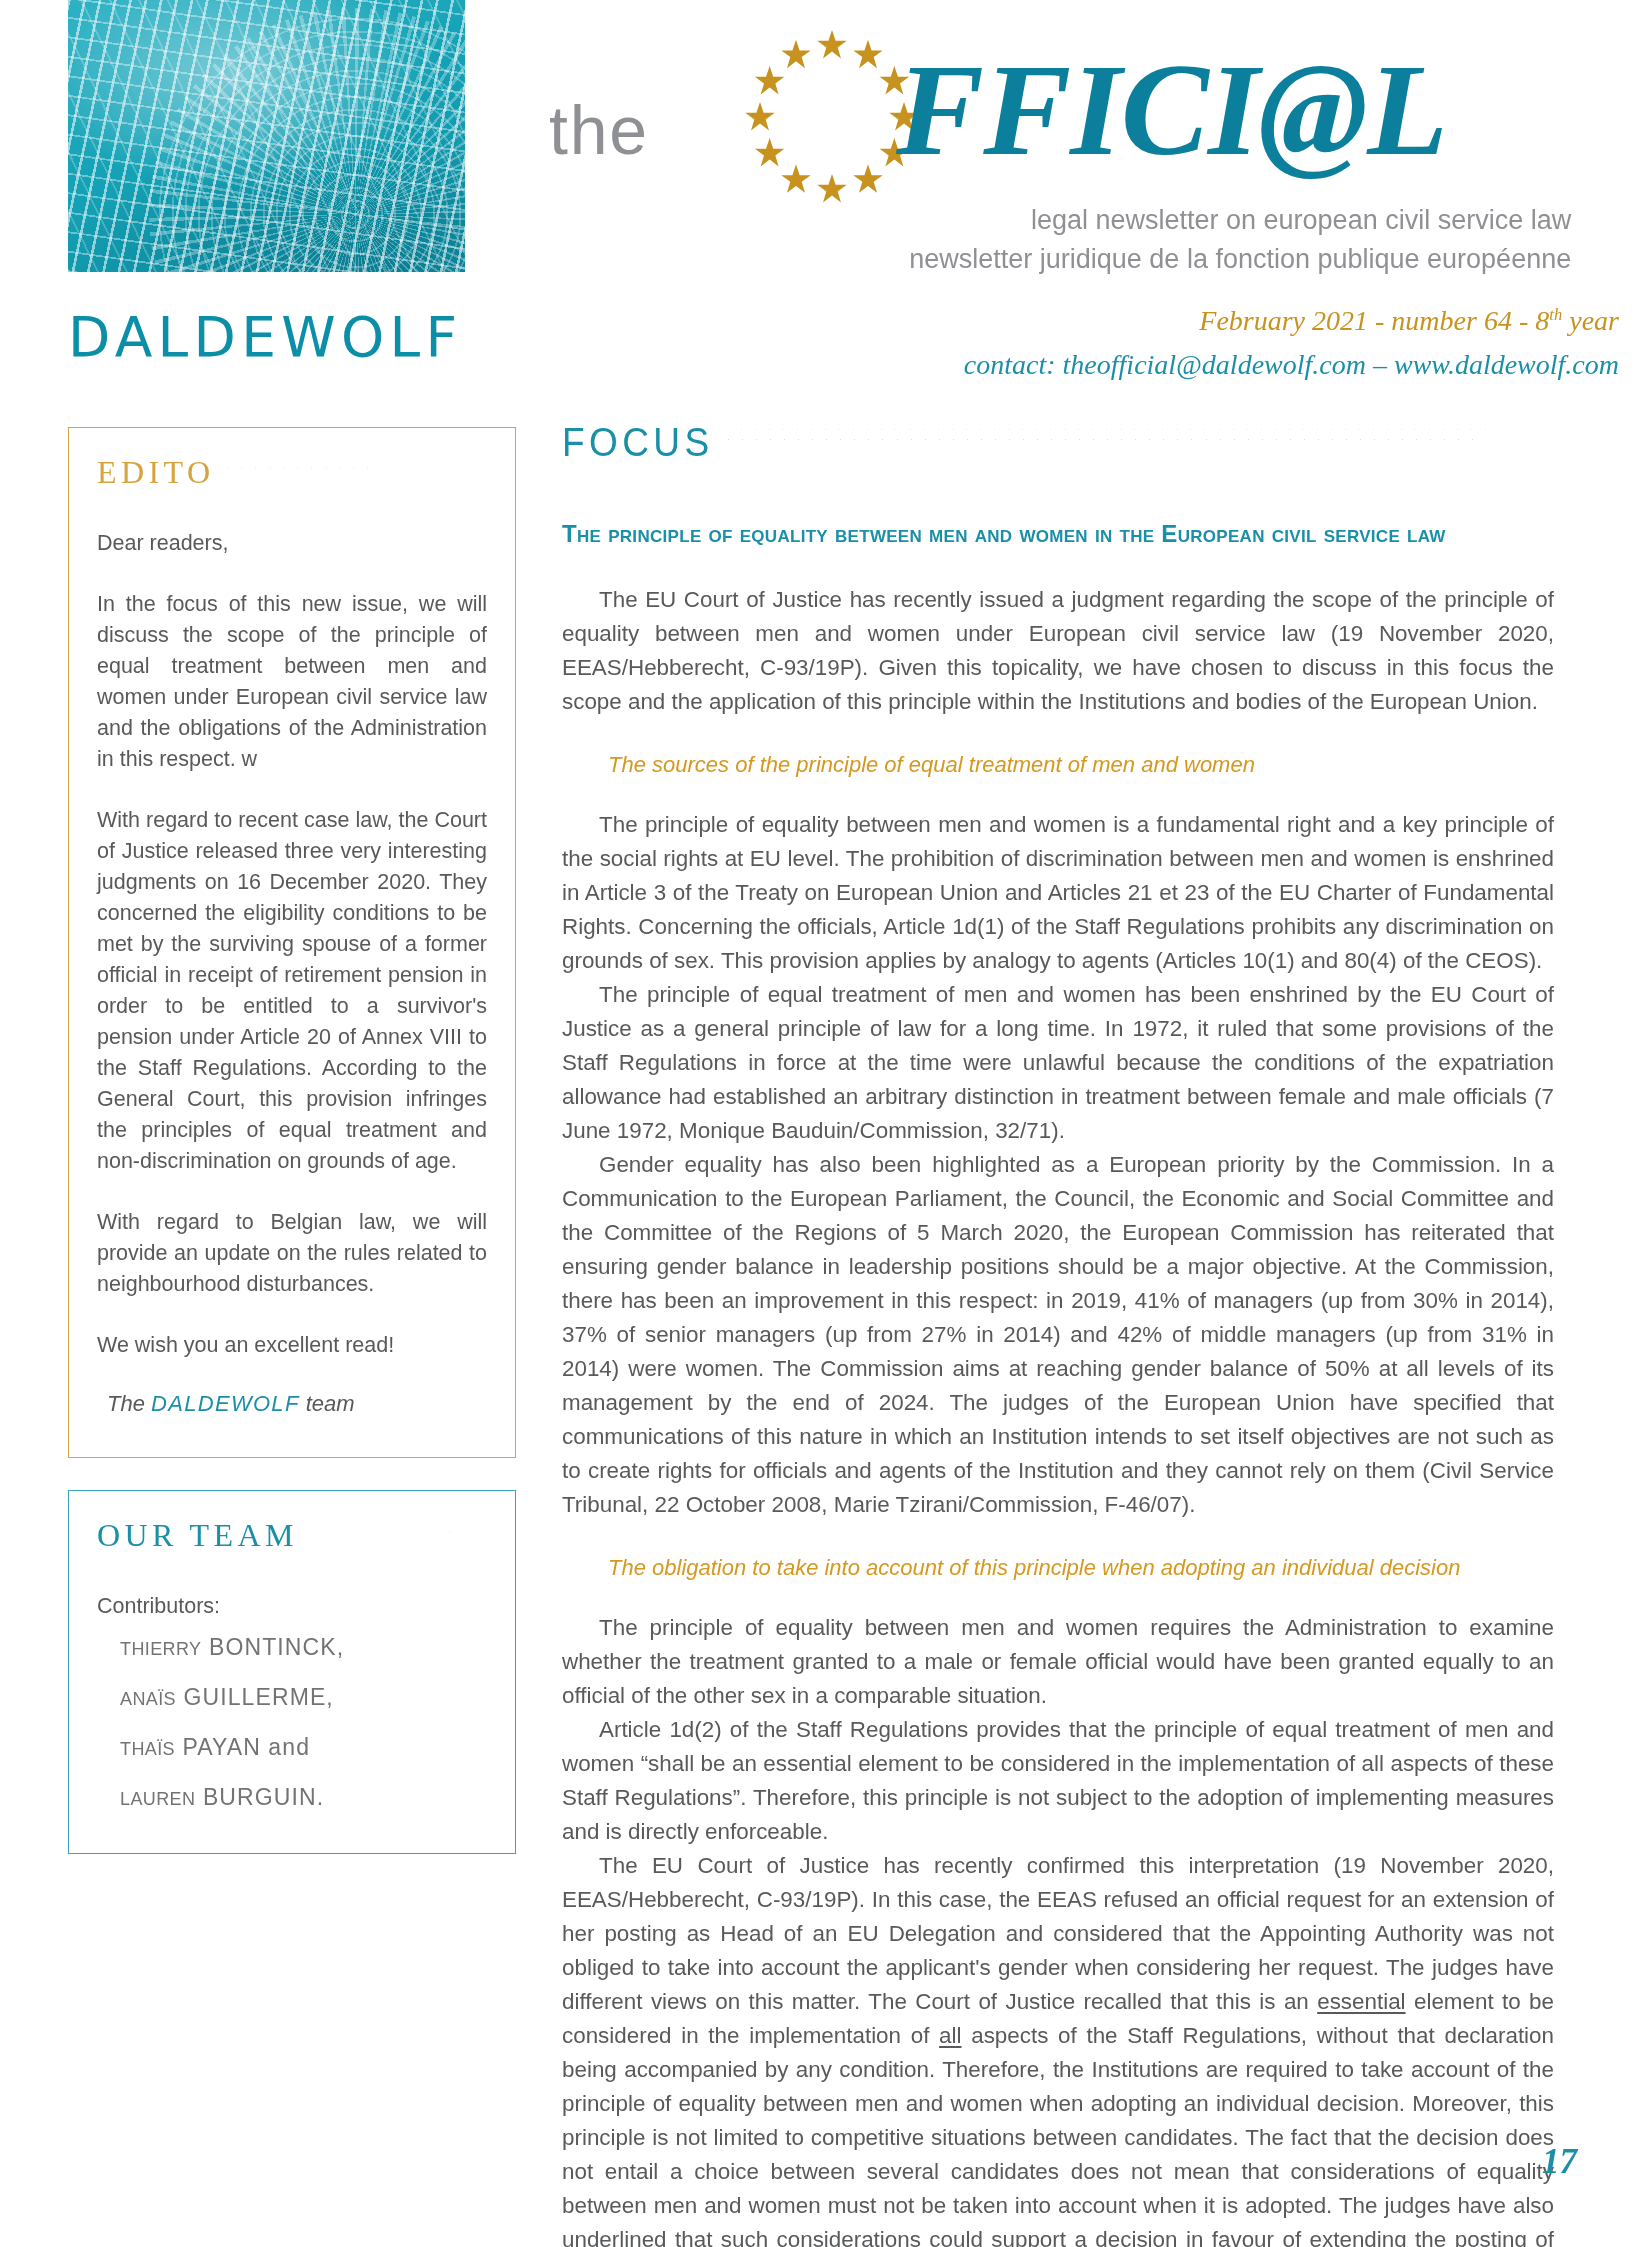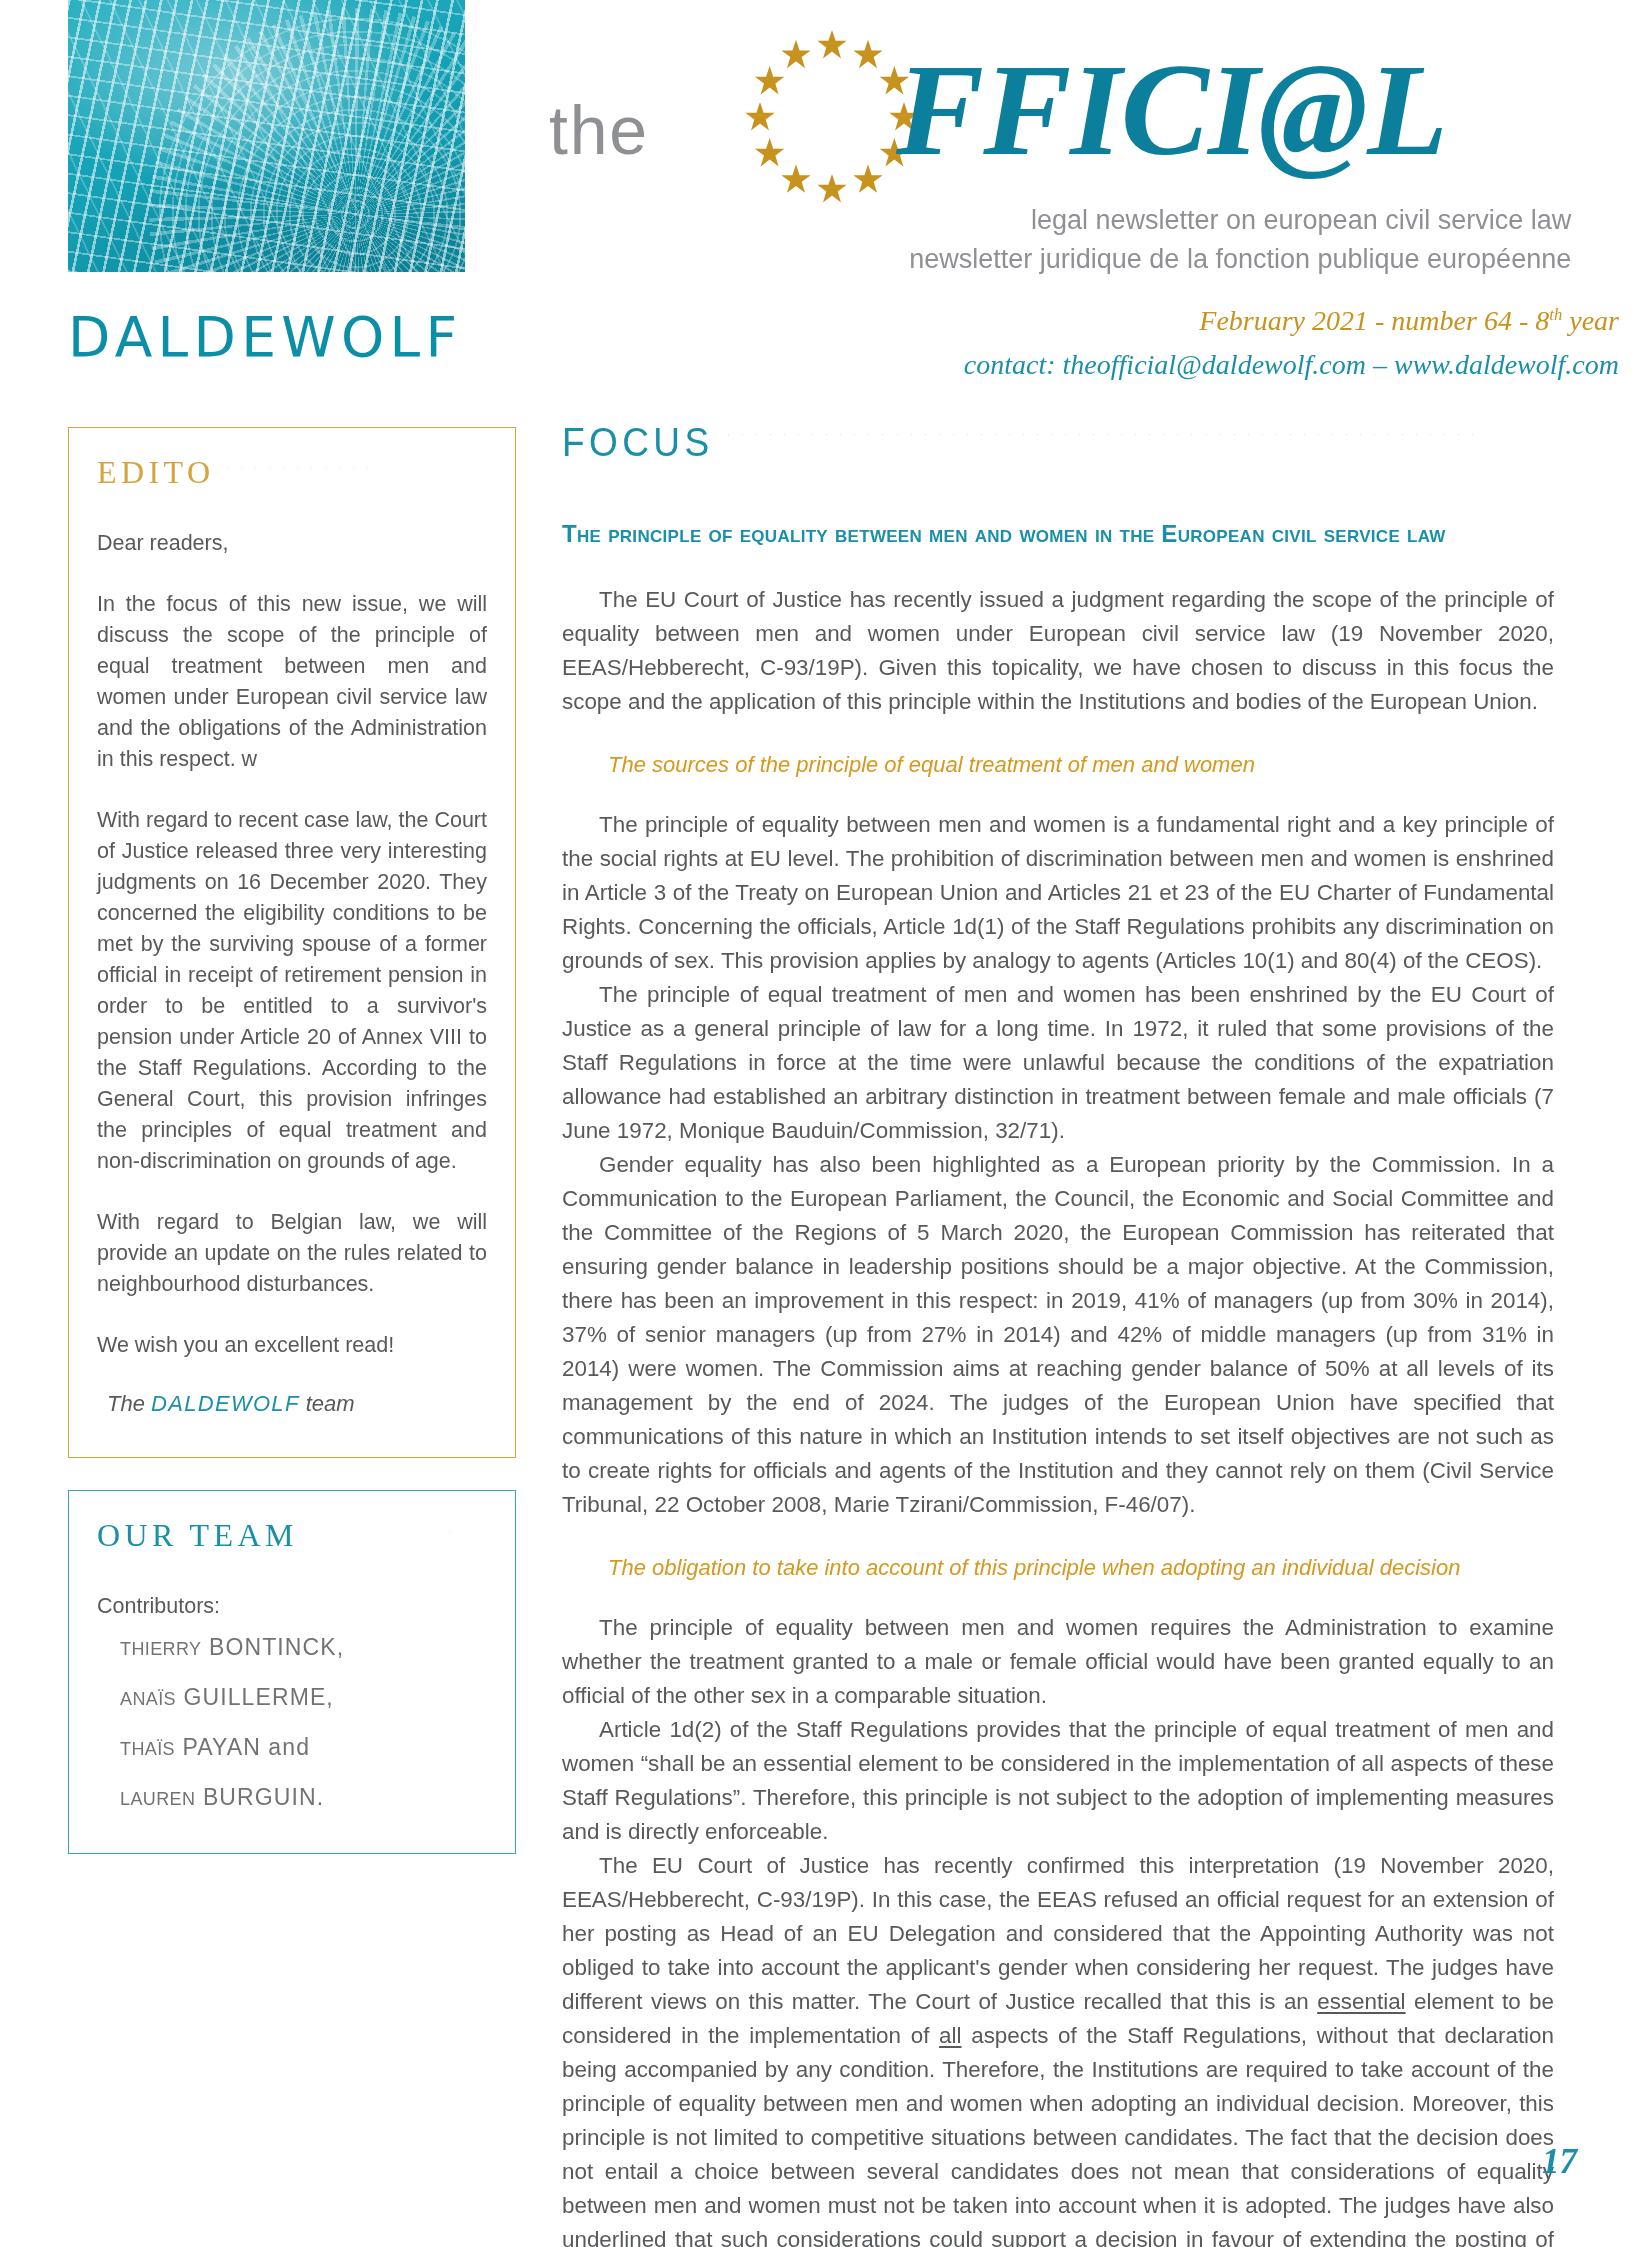--- a/index.html
+++ b/index.html
@@ -128,21 +128,21 @@
   .team-list { margin:0; padding:0 0 0 23px; list-style:none; }
   .team-list li {
     font-size:23px; line-height:48px; color:#737373;
     letter-spacing:1.1px;
   }
   .team-list li .fn { font-size:18px; text-transform:uppercase; letter-spacing:0.4px; }
 
   
   #right-col { position:absolute; left:562px; top:10.5px; width:992px; }
 
-  #focus-head { display:flex; align-items:flex-start; gap:14px; margin-bottom:54px; }
+  #focus-head { display:flex; align-items:center; gap:14px; margin-bottom:54px; }
   #focus-title {
     font-family:"Liberation Sans", sans-serif; font-size:37px; font-weight:400;
     letter-spacing:4.4px; color:#1a8fa8; white-space:nowrap;
     transform:scaleY(1.12); transform-origin:left bottom;
   }
 
   #article-title {
     font-size:24px; color:#1a8fa8; letter-spacing:0.3px;
     font-variant:small-caps; margin:0 0 35px 0;
     font-family:"Liberation Sans", sans-serif;

